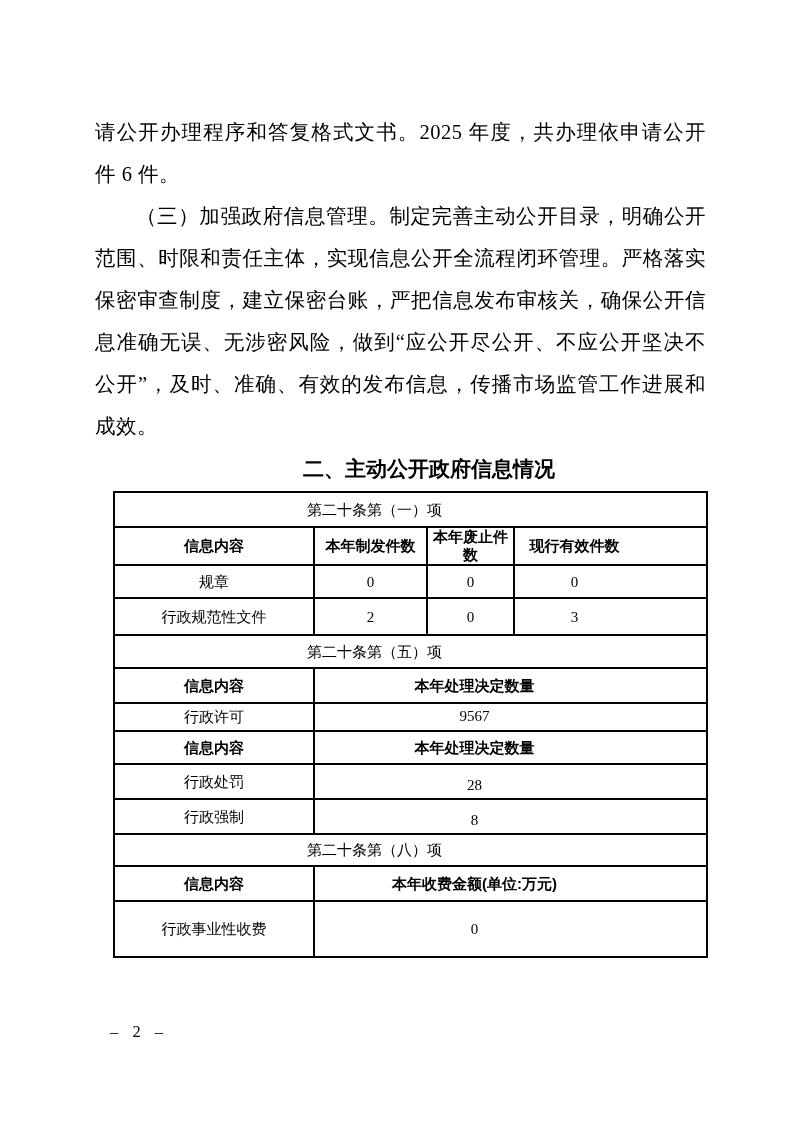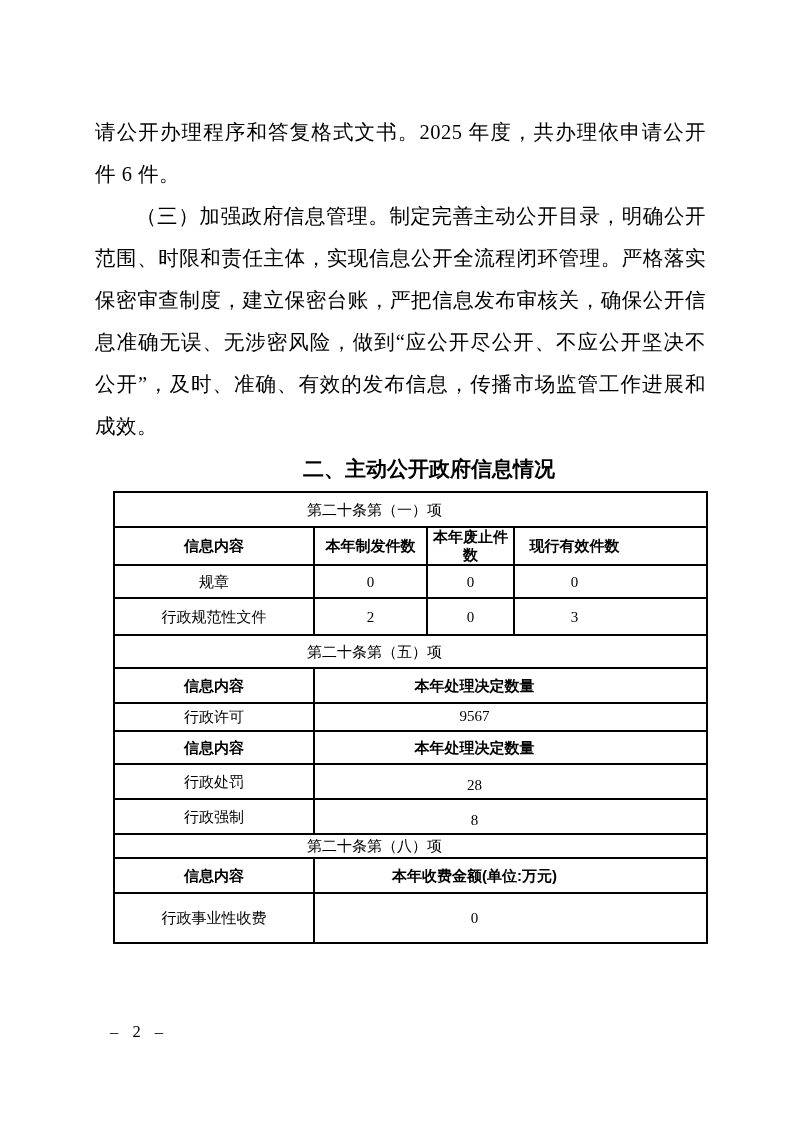--- a/index.html
+++ b/index.html
@@ -55,25 +55,25 @@
   .info-table td.pad-r { padding-right: 72px; }
 
   .info-table tr.hdr td {
     font-family: "Liberation Sans", "DejaVu Sans", sans-serif;
     font-weight: bold;
   }
   .info-table td.v-top    { vertical-align: top;    padding-top: 3px; }
   .info-table td.v-bottom { vertical-align: bottom; padding-bottom: 4px; }
 
   tr.h33 { height: 33px; }
-  tr.h34 { height: 24px; }
+  tr.h34 { height: 32px; }
   tr.h35 { height: 35px; }
   tr.h36 { height: 28px; }
   tr.h37 { height: 37px; }
-  tr.h41 { height: 50px; }
+  tr.h41 { height: 56px; }
 
   .page-number {
     position: absolute;
     left: 110px; top: 1022px;
     font-size: 16.5px;
     letter-spacing: 5px;
   }
 </style>
 </head>
 <body>

